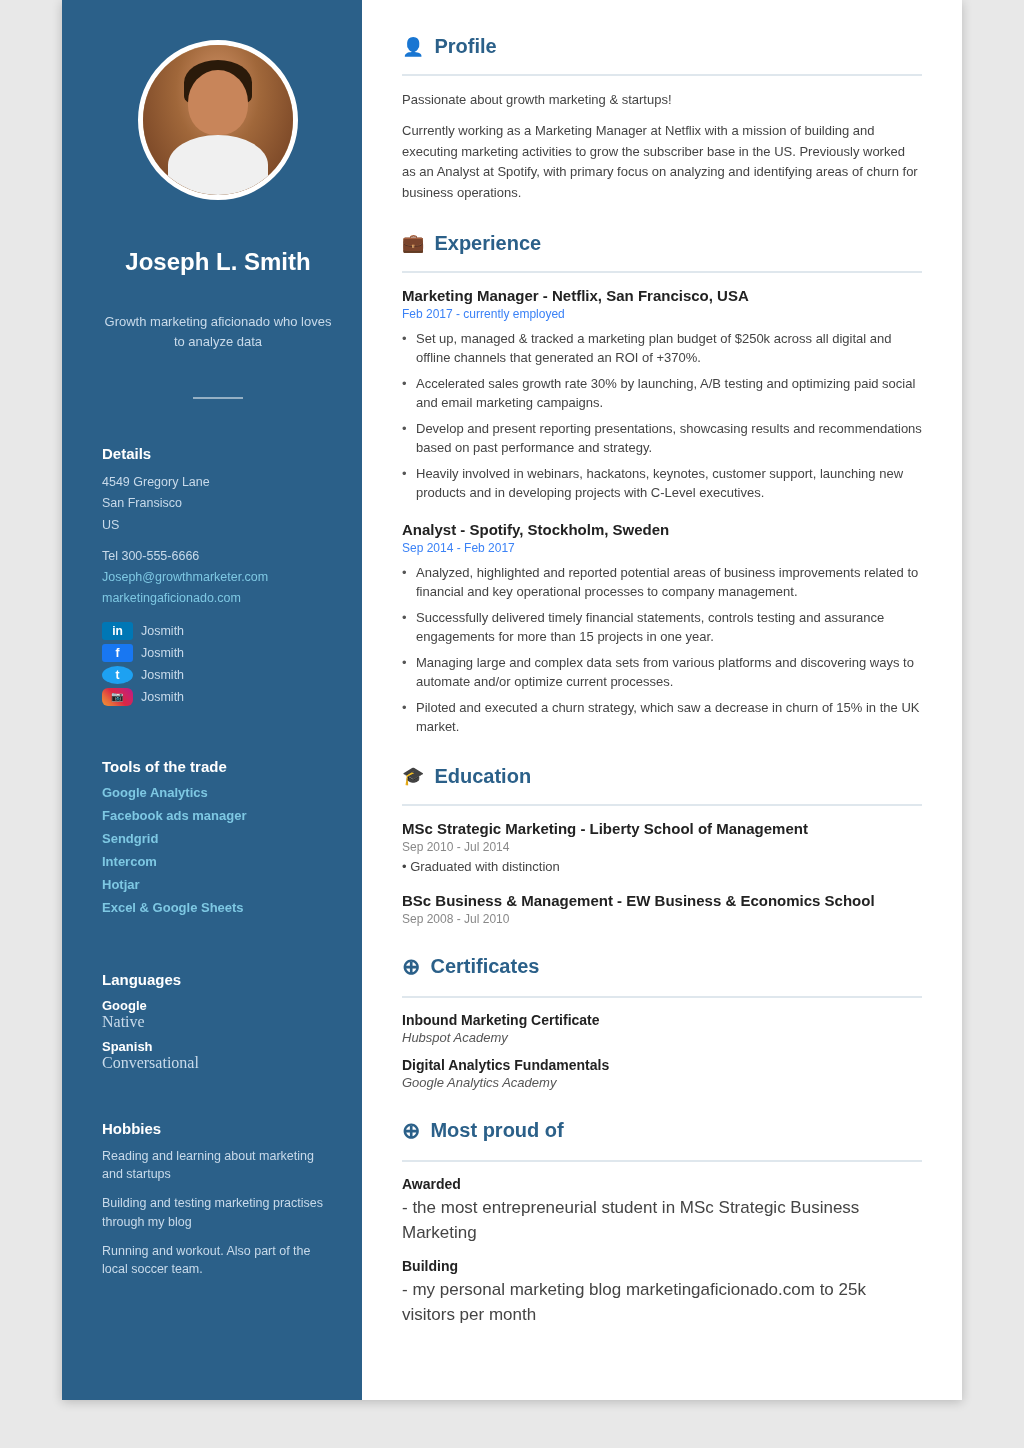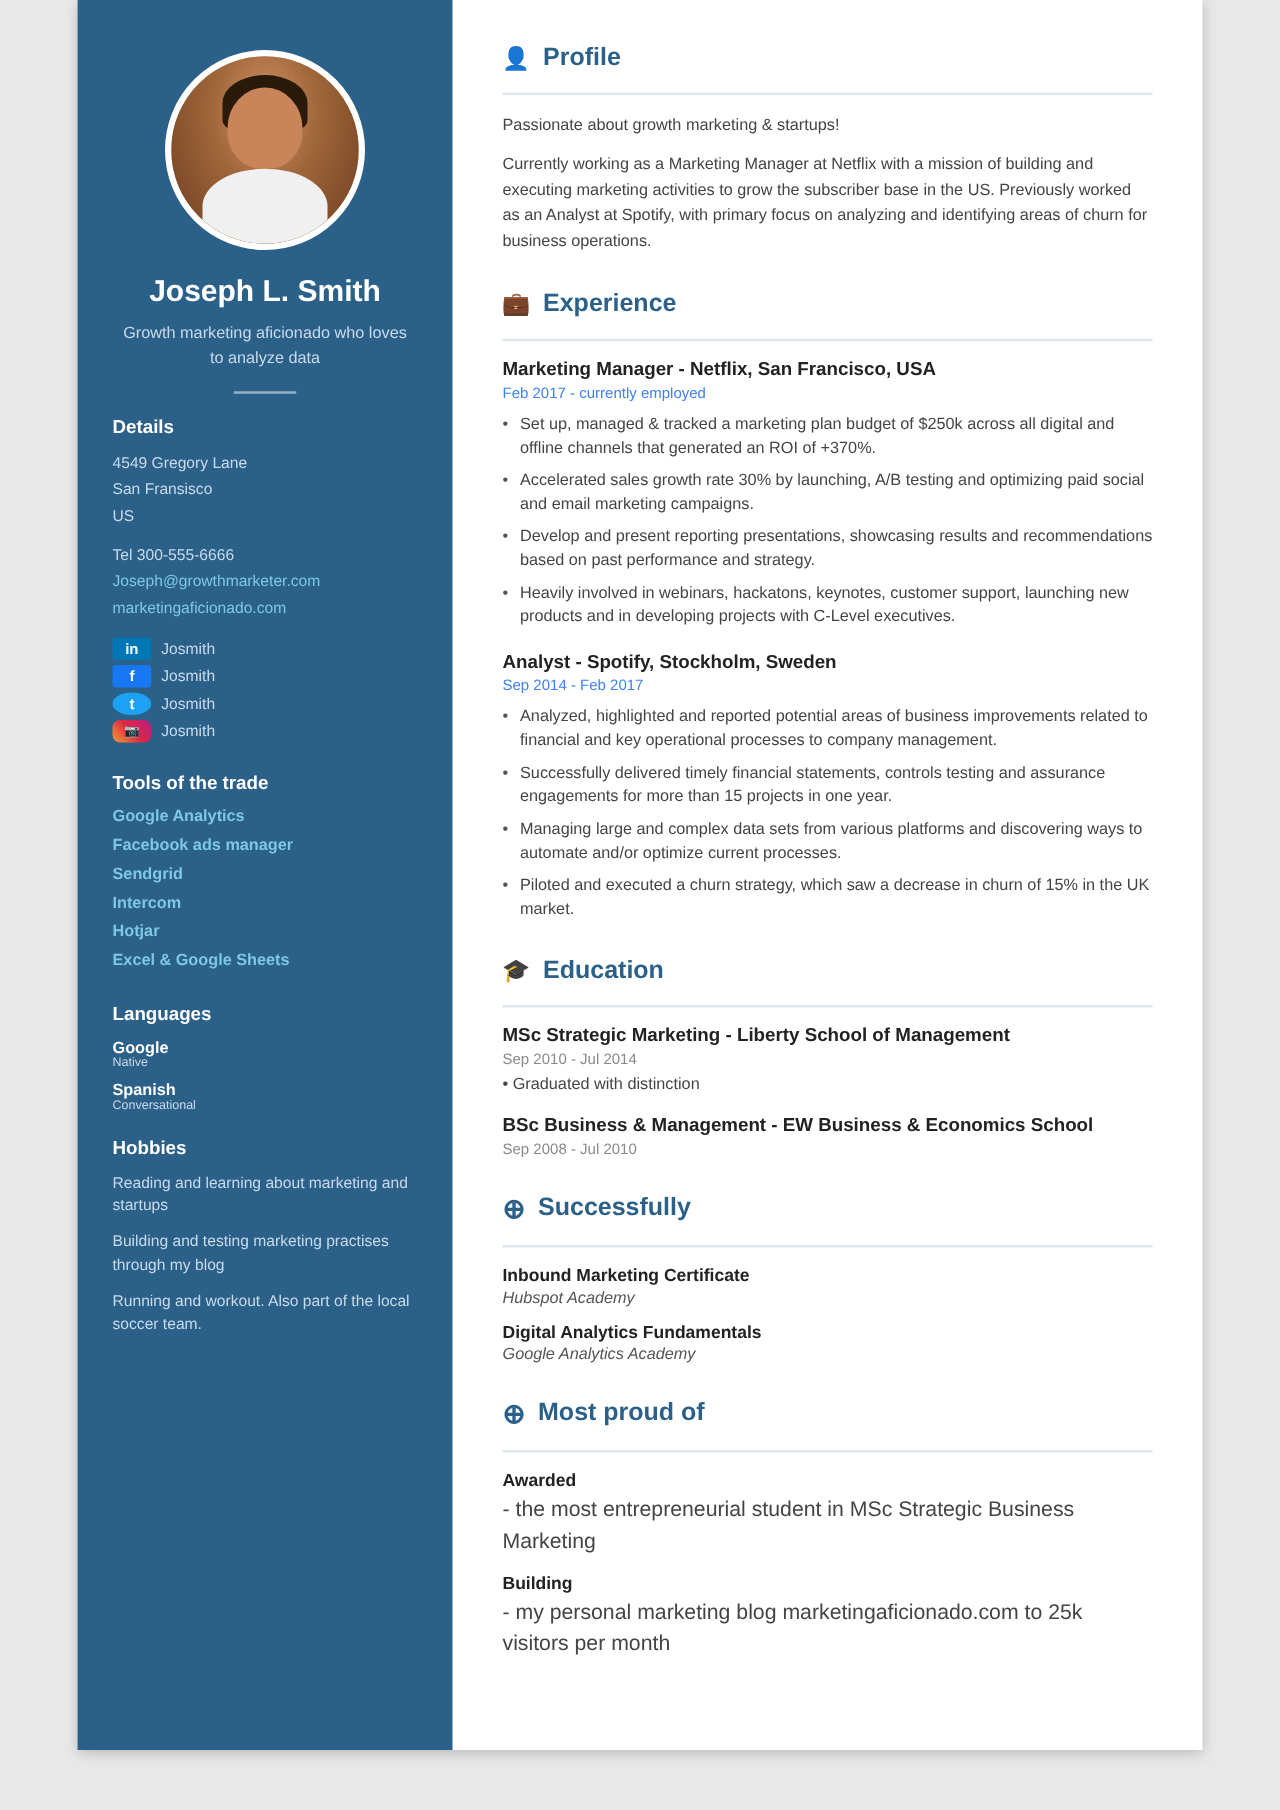--- a/index.html
+++ b/index.html
@@ -19,24 +19,25 @@
       min-height: 1400px;
       background: #fff;
       box-shadow: 0 2px 10px rgba(0,0,0,0.2);
     }
     
     .sidebar {
       width: 300px;
       min-width: 300px;
       background: #2b6089;
       color: #fff;
-      padding: 0 0 40px 0;
+      padding: 0 0 40px 12px;
       display: flex;
       flex-direction: column;
       align-items: center;
+      gap: 28px;
     }
     .avatar-container {
       margin-top: 40px;
       width: 160px;
       height: 160px;
       border-radius: 50%;
       border: 5px solid #fff;
       overflow: hidden;
       background: #c8a882;
       display: flex;
@@ -147,22 +148,23 @@
       color: #7ec8e3;
       margin-bottom: 8px;
     }
     .lang-name {
       font-size: 13px;
       font-weight: bold;
       color: #fff;
       margin-top: 8px;
     }
     .lang-level {
-      font-size: 10px;
+      font-size: 16px;
       color: #c8daea;
+      font-family: Liberation Serif, serif;
     }
     .hobby-text {
       font-size: 12.5px;
       color: #c8daea;
       line-height: 1.5;
       margin-bottom: 10px;
     }
 
     
     .main {
@@ -408,21 +410,21 @@
 
       <div>
         <div class="edu-school">BSc Business &amp; Management - EW Business &amp; Economics School</div>
         <div class="edu-date">Sep 2008 - Jul 2010</div>
       </div>
     </div>
 
     <div class="section">
       <div class="section-header">
         <span class="section-icon" style="color:#2b6089; font-style:normal; font-size:22px; font-weight:bold;">⊕</span>
-        <span class="section-title">Successfully</span>
+        <span class="section-title">Certificates</span>
       </div>
       <div class="section-divider"></div>
 
       <div>
         <div class="cert-name">Inbound Marketing Certificate</div>
         <div class="cert-issuer">Hubspot Academy</div>
       </div>
       <div>
         <div class="cert-name">Digital Analytics Fundamentals</div>
         <div class="cert-issuer">Google Analytics Academy</div>

